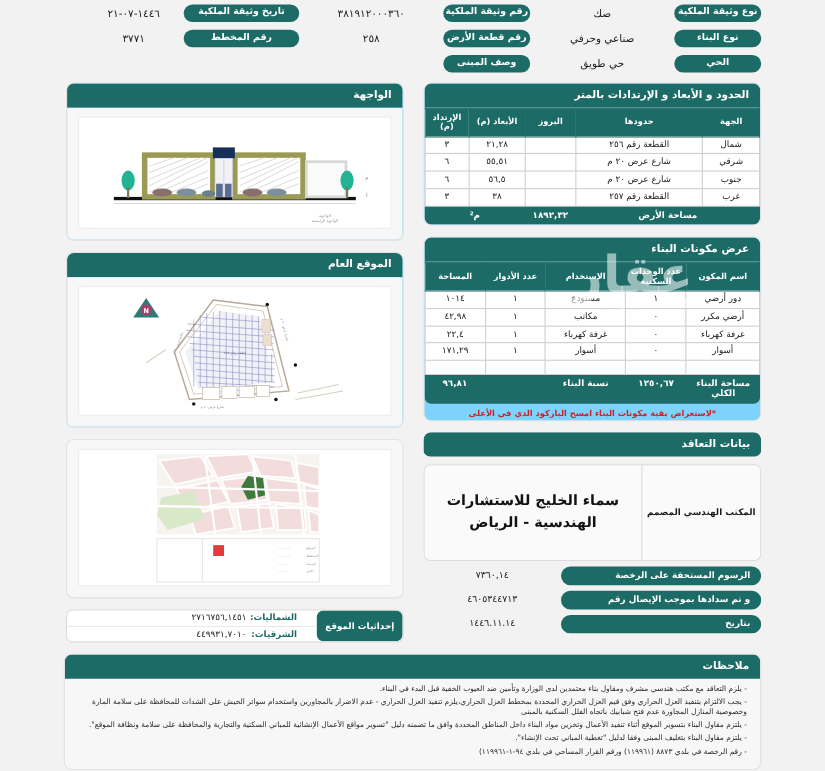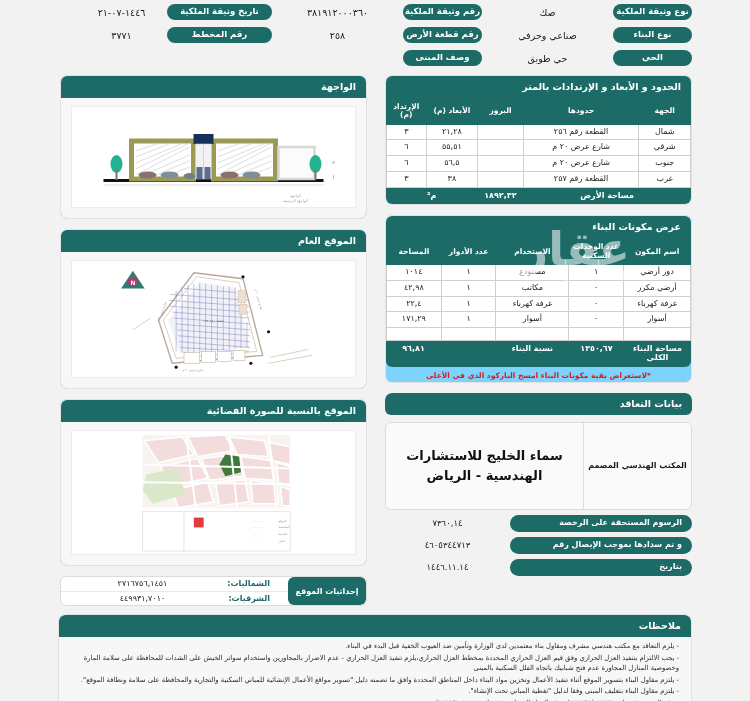--- a/index.html
+++ b/index.html
@@ -255,21 +255,21 @@
     flex-direction: row;
     align-items: center;
     border-bottom: 1px solid #e8e8e8;
   }
   .coord-r:last-child { border-bottom: none; }
   .coord-k {
     width: 64px; flex: none;
     font-size: 8px; font-weight: bold; color: #1c6b66;
     text-align: right; padding-right: 18px;
   }
-  .coord-v { flex: 1; text-align: center; font-size: 8px; color: #222; }
+  .coord-v { flex: 1; text-align: right; font-size: 8px; color: #222; }
 
   
   .notes-card {
     margin: 8px 58px 0 58px;
     background: #f7f7f7;
     border: 1px solid #e2e2e2;
     border-radius: 7px;
     overflow: hidden;
   }
   .notes-body { padding: 5px 12px 8px 12px; }
@@ -644,21 +644,20 @@
 
               <path d="M188 98 L226 90" stroke="#d8cec0" stroke-width="1" fill="none"></path>
               <path d="M186 104 L230 96" stroke="#d8cec0" stroke-width="1" fill="none"></path>
               <path d="M66 58 L48 70" stroke="#d8cec0" stroke-width="1" fill="none"></path>
             </svg>
           </div>
         </div>
       </div>
 
       <div class="card">
-        <div class="card-head">الموقع بالنسبة للصورة الفضائية</div>
         <div class="card-body">
           <div class="img-frame sat-frame">
             <svg viewBox="0 0 260 125" width="100%" height="100%" preserveAspectRatio="xMidYMid meet">
               <rect x="0" y="0" width="260" height="125" fill="#ffffff"></rect>
 
               <g transform="translate(58,4)">
                 <rect x="0" y="0" width="150" height="74" fill="#f7f4f0"></rect>
 
                 <g fill="#f2dcdc" stroke="#ffffff" stroke-width="1.6">
                   <polygon points="2,6 40,2 52,20 16,28"></polygon>

